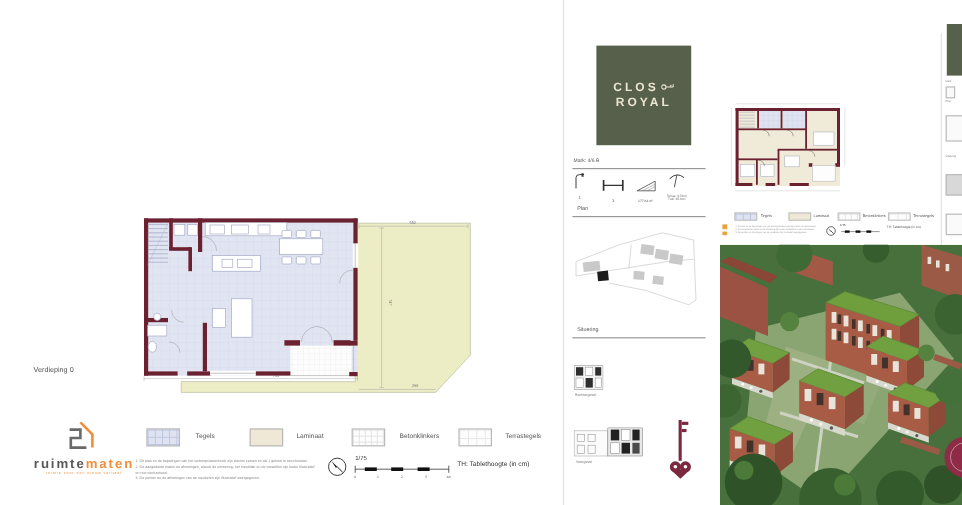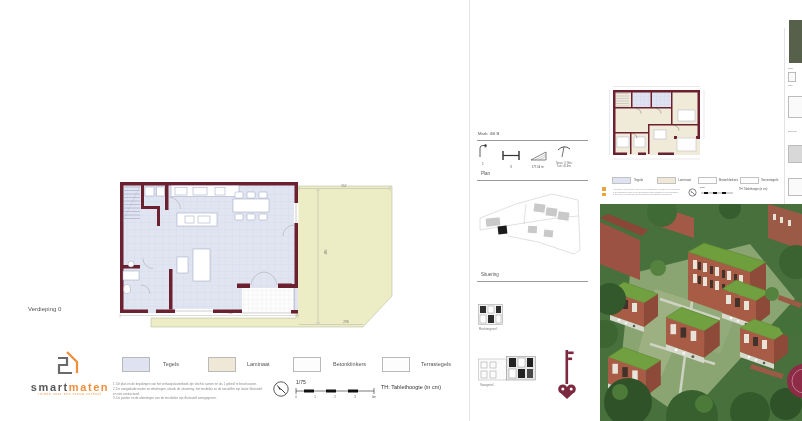--- a/index.html
+++ b/index.html
@@ -178,21 +178,21 @@
       </g>
     </svg>
 
     <div class="abs floor-label" style="left:28px;top:306px;">Verdieping 0</div>
 
     <svg class="abs" style="left:52px;top:350px;" width="32" height="27" viewBox="0 0 32 27">
       <path d="M6,8 h9 v7 h-8 v8 h13" fill="none" stroke="#6a6a6d" stroke-width="2.2"></path>
       <path d="M15,2 l10,10 v11" fill="none" stroke="#ef8f3c" stroke-width="2.2"></path>
     </svg>
     <div class="abs" style="left:24px;top:377px;width:92px;text-align:center;">
-      <span class="brand-word brand-gray">smart</span><span class="brand-word brand-orange">maten</span>
+      <span class="brand-word brand-gray">ruimte</span><span class="brand-word brand-orange">maten</span>
     </div>
     <div class="abs brand-tagline" style="left:28px;top:392px;">ruimte voor een nieuw verhaal</div>
 
     <div class="abs swatch sw-tegels" style="left:122px;top:357px;"></div>
     <div class="abs legend-label" style="left:163px;top:361px;">Tegels</div>
     <div class="abs swatch sw-laminaat" style="left:208px;top:357px;"></div>
     <div class="abs legend-label" style="left:247px;top:361px;">Laminaat</div>
     <div class="abs swatch sw-beton" style="left:293px;top:357px;"></div>
     <div class="abs legend-label" style="left:333px;top:361px;">Betonklinkers</div>
     <div class="abs swatch sw-terras" style="left:382px;top:357px;"></div>
@@ -228,20 +228,32 @@
       </g>
     </svg>
 
     <div class="abs th-note" style="left:381px;top:384px;">TH:  Tablethoogte (in cm)</div>
   </div>
 
   <div class="abs hairline-v" style="left:469px;top:0;height:421px;"></div>
 
   <div class="abs" id="titleblock">
 
+    <div class="abs logo-box">
+      <div class="logo-text">
+        <span>CLOS</span><svg width="11" height="7" viewBox="0 0 11 7" style="margin-left:2px;">
+            <circle cx="2.2" cy="3.5" r="1.8" fill="none" stroke="#eae5d0" stroke-width="0.9"></circle>
+            <line x1="4" y1="3.5" x2="10" y2="3.5" stroke="#eae5d0" stroke-width="0.9"></line>
+            <line x1="8" y1="3.5" x2="8" y2="1.6" stroke="#eae5d0" stroke-width="0.9"></line>
+            <line x1="10" y1="3.5" x2="10" y2="1.2" stroke="#eae5d0" stroke-width="0.9"></line>
+          </svg>
+        <br>
+        <span>ROYAL</span>
+      </div>
+    </div>
 
     <div class="abs tb-label" style="left:8px;top:131px;font-size:4.2px;">Mark: 4/6 B</div>
     <div class="abs tb-rule" style="top:140px;"></div>
 
     <div class="abs" style="left:6px;top:144px;width:14px;text-align:center;">
       <svg width="10" height="14" viewBox="0 0 10 14">
         <path d="M2,13 V4 q0,-2.5 3,-2.5 h2" fill="none" stroke="#333" stroke-width="0.8"></path>
         <circle cx="7.5" cy="1.5" r="1.2" fill="#333"></circle>
         <line x1="6.5" y1="3" x2="8.5" y2="3" stroke="#333" stroke-width="0.6"></line>
       </svg>

